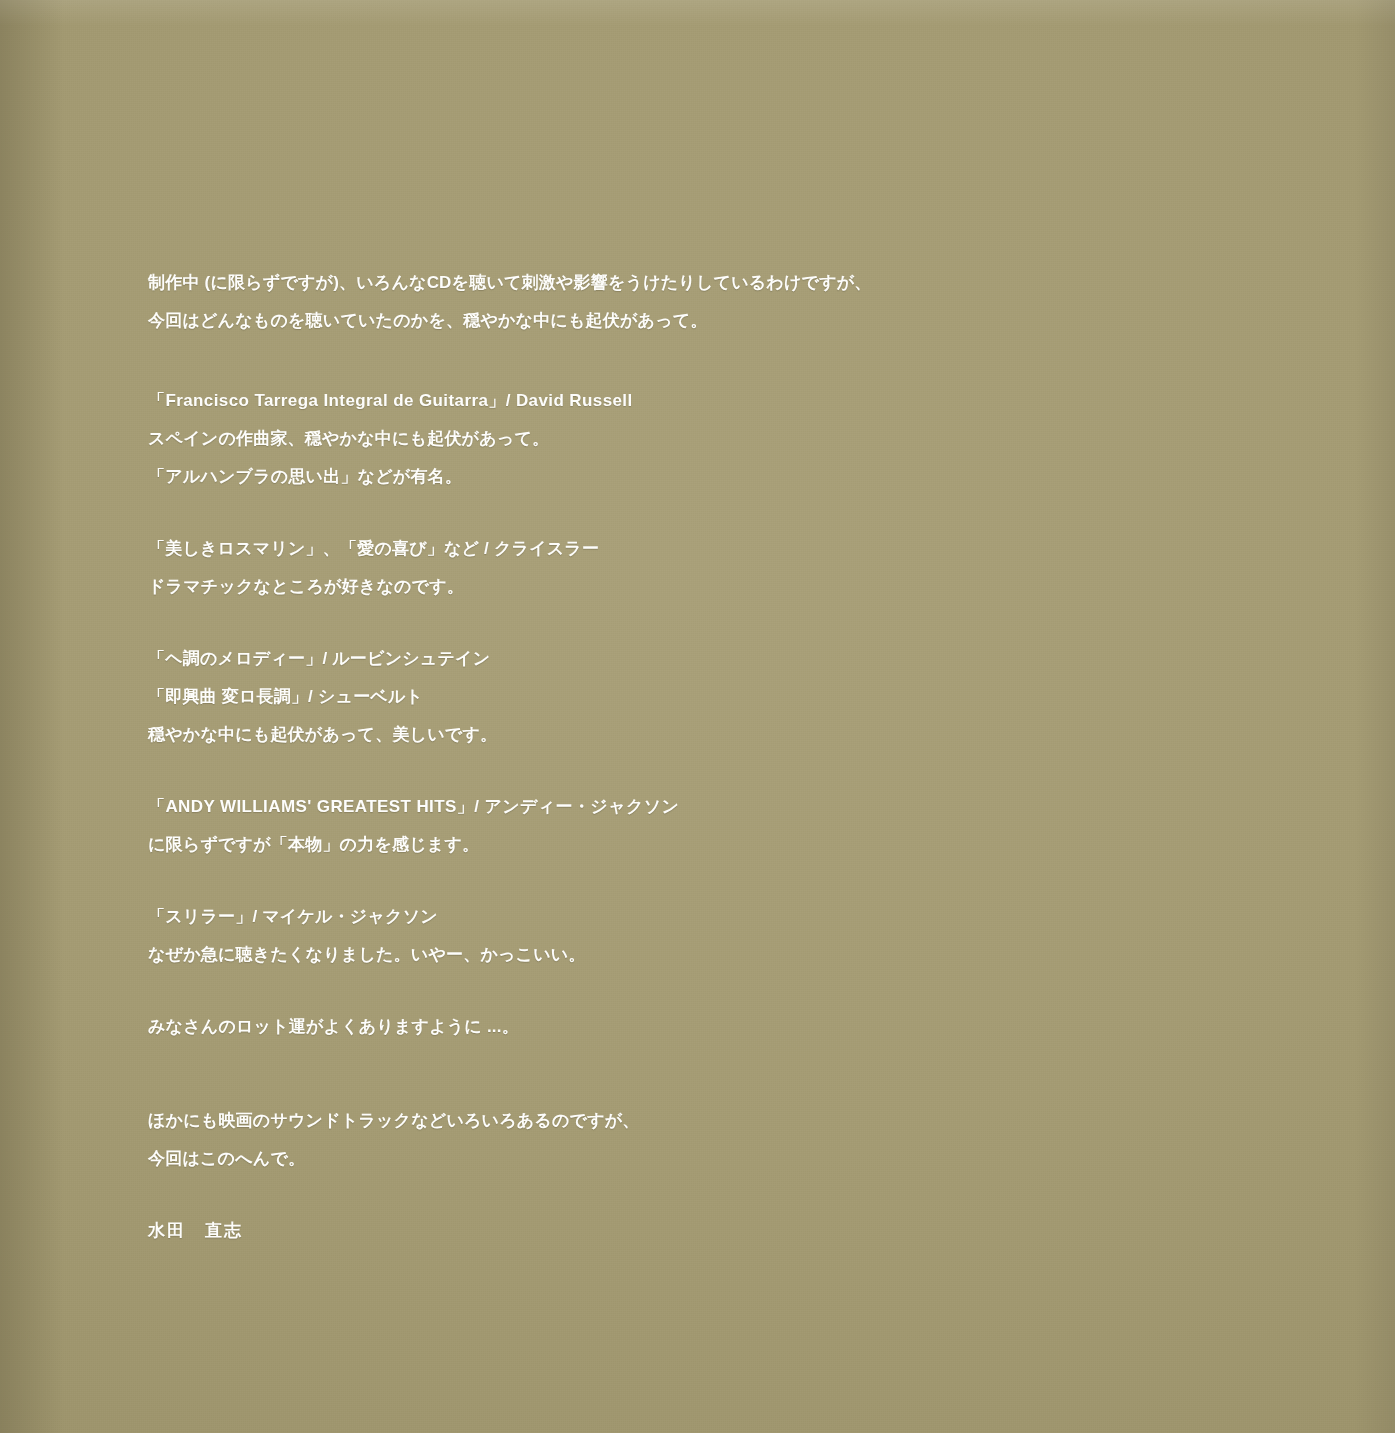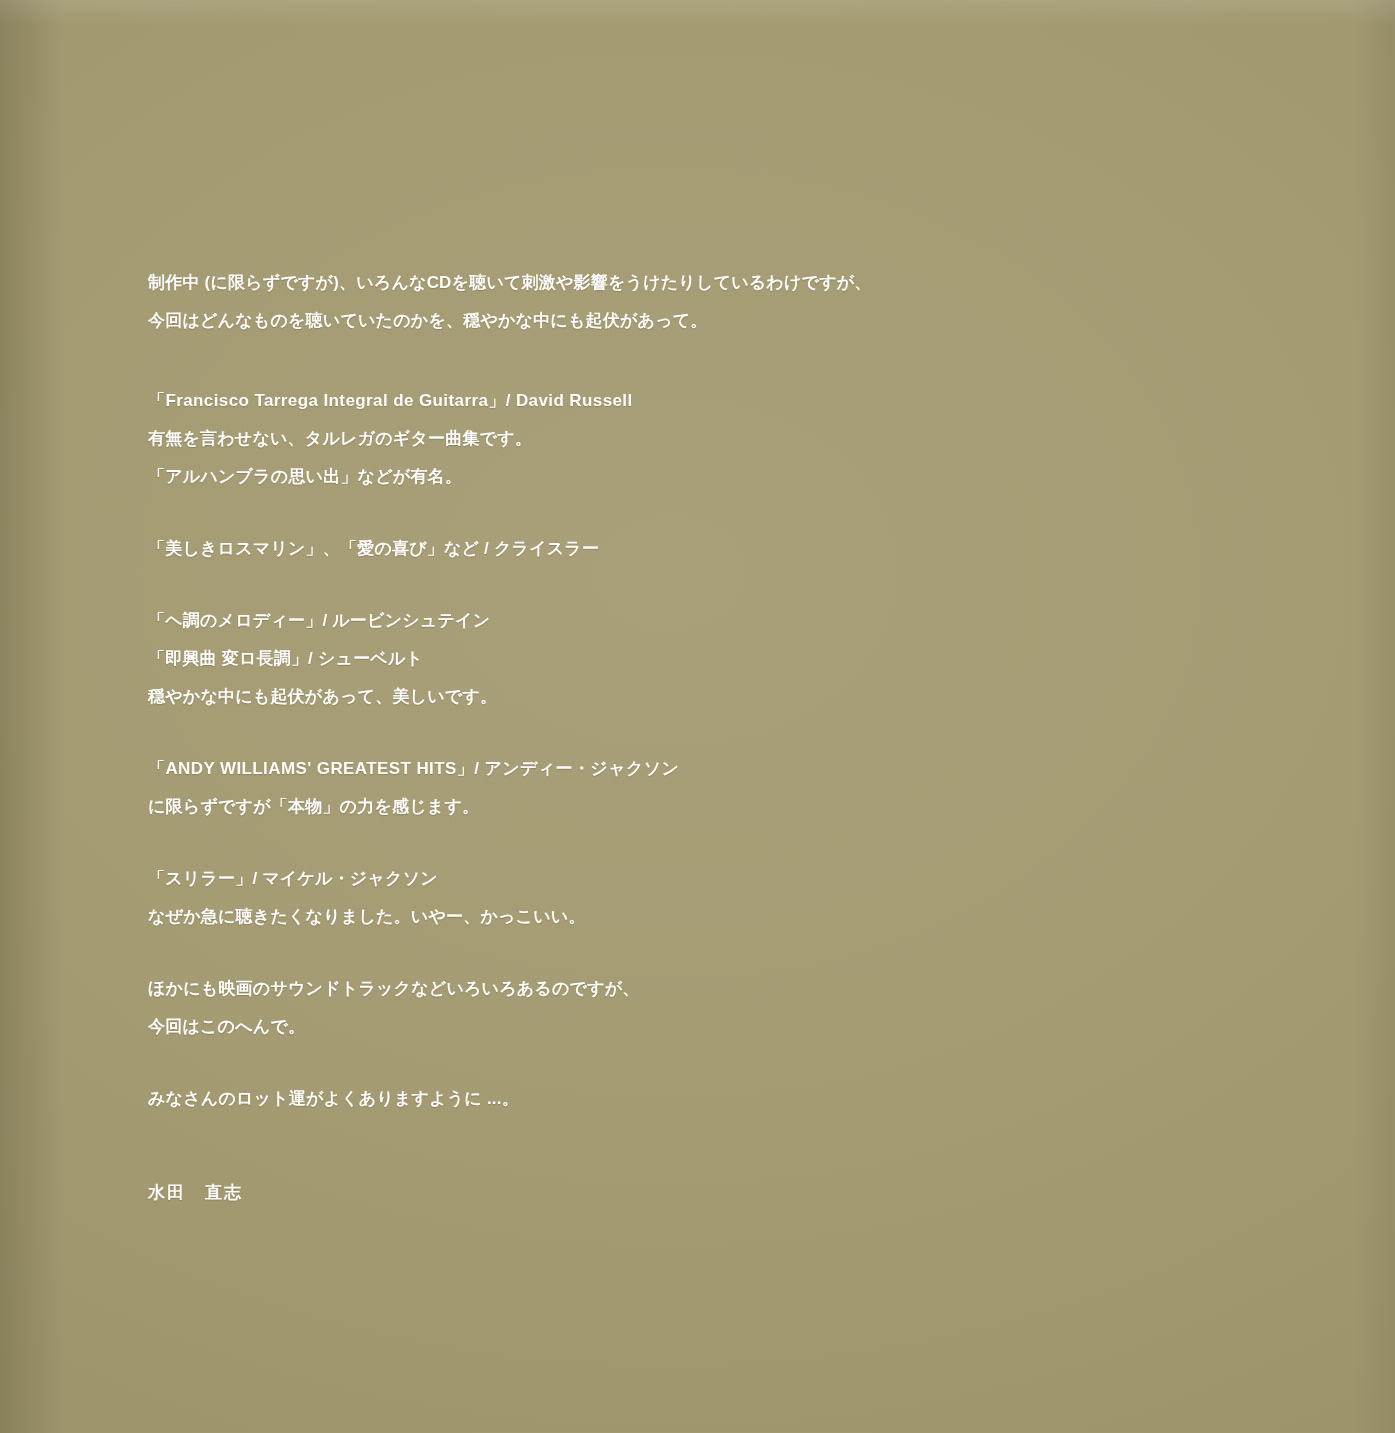--- a/index.html
+++ b/index.html
@@ -91,51 +91,52 @@
 
   <div id="content">
 
     <div class="block intro">
       <div class="line">制作中 (に限らずですが)、いろんなCDを聴いて刺激や影響をうけたりしているわけですが、</div>
       <div class="line">今回はどんなものを聴いていたのかを、穏やかな中にも起伏があって。</div>
     </div>
 
     <div class="block">
       <div class="line latin">「Francisco Tarrega Integral de Guitarra」/ David Russell</div>
-      <div class="line">有無を言わせない、タルレガのギター曲集です。</div>
+      <div class="line">スペインの作曲家、穏やかな中にも起伏があって。</div>
       <div class="line">「アルハンブラの思い出」などが有名。</div>
     </div>
 
     <div class="block">
       <div class="line">「美しきロスマリン」、「愛の喜び」など / クライスラー</div>
+      <div class="line">ドラマチックなところが好きなのです。</div>
     </div>
 
     <div class="block">
       <div class="line">「ヘ調のメロディー」/ ルービンシュテイン</div>
       <div class="line">「即興曲 変ロ長調」/ シューベルト</div>
       <div class="line">穏やかな中にも起伏があって、美しいです。</div>
     </div>
 
     <div class="block">
       <div class="line latin">「ANDY WILLIAMS' GREATEST HITS」/ アンディー・ジャクソン</div>
       <div class="line">に限らずですが「本物」の力を感じます。</div>
     </div>
 
     <div class="block">
       <div class="line">「スリラー」/ マイケル・ジャクソン</div>
       <div class="line">なぜか急に聴きたくなりました。いやー、かっこいい。</div>
     </div>
 
+    <div class="block closing-wish">
+      <div class="line">みなさんのロット運がよくありますように ...。</div>
+    </div>
+
     <div class="block">
       <div class="line">ほかにも映画のサウンドトラックなどいろいろあるのですが、</div>
       <div class="line">今回はこのへんで。</div>
-    </div>
-
-    <div class="block closing-wish">
-      <div class="line">みなさんのロット運がよくありますように ...。</div>
     </div>
 
     <div class="block signature">
       <div class="line">水田　直志</div>
     </div>
 
   </div>
 </div>
 
 </body></html>

